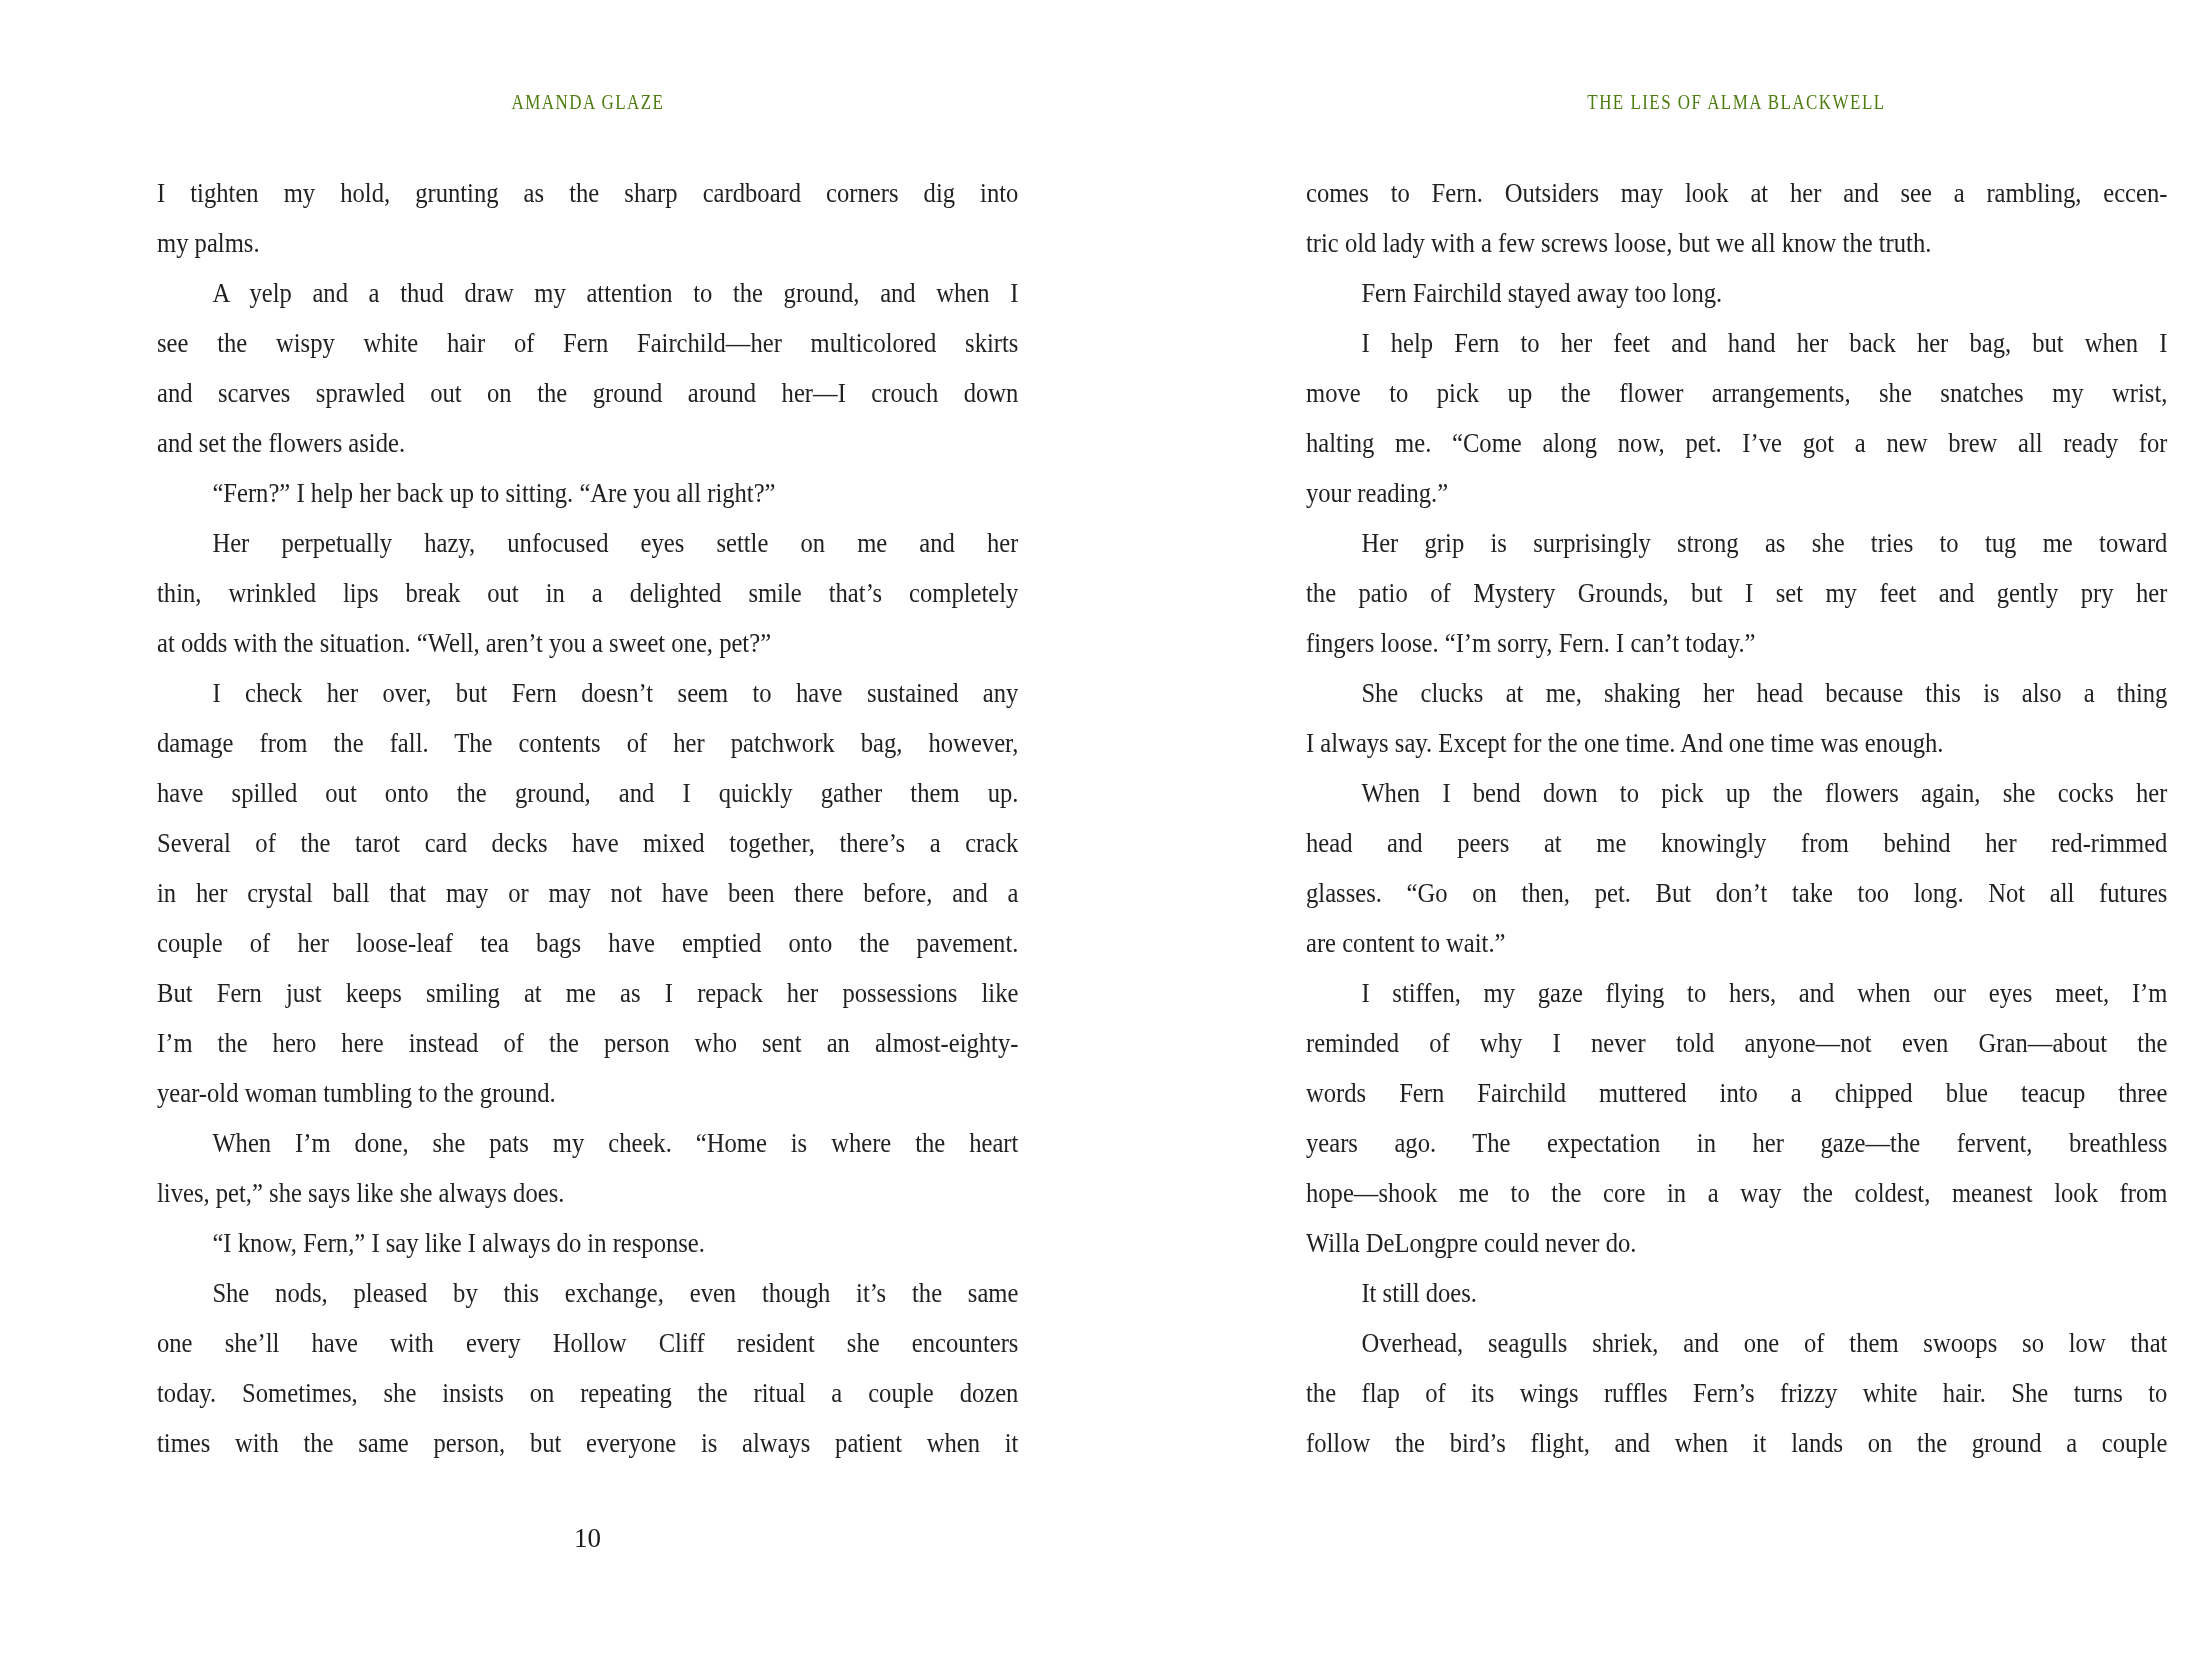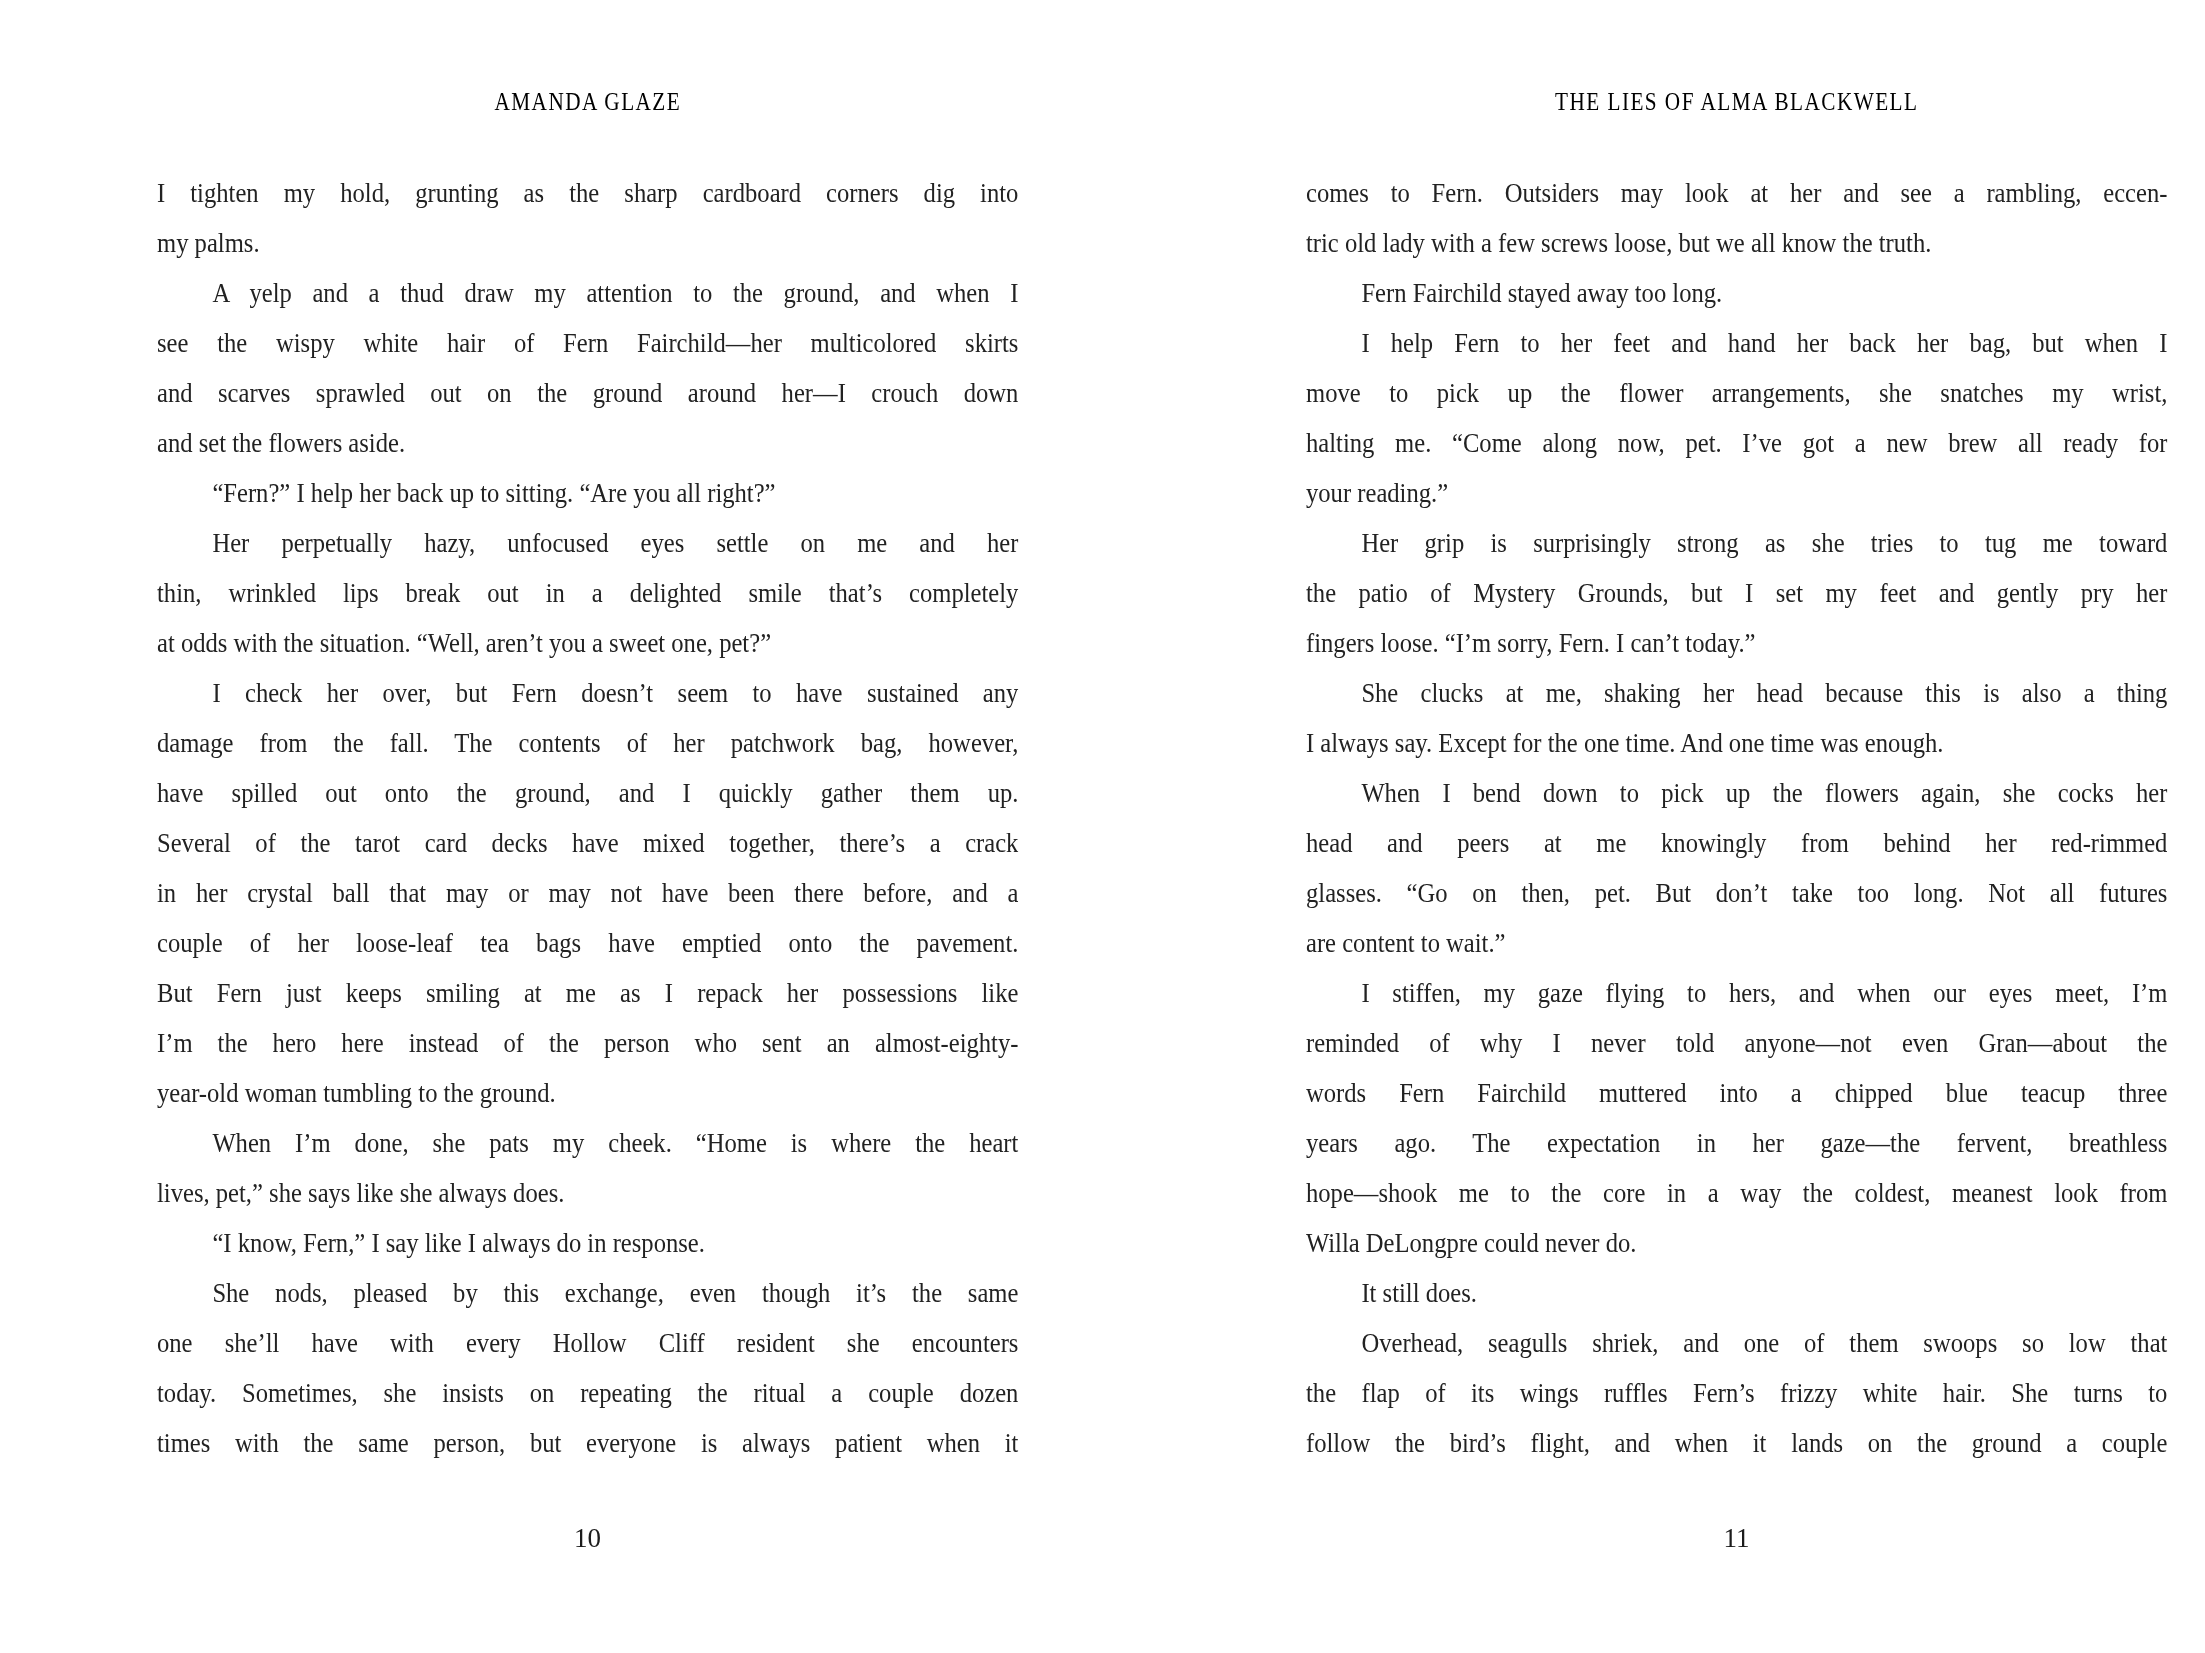--- a/index.html
+++ b/index.html
@@ -20,24 +20,24 @@
     position: absolute;
     top: 85px;
     width: 861px;
     height: 1527px;
   }
   .page-left  { left: 157px; }
   .page-right { left: 1306px; }
 
   .running-head {
     text-align: center;
-    font-size: 25px;
+    font-size: 20px;
     line-height: 34px;
     letter-spacing: 1.7px;
-    color: #000000;
+    color: #4d7c0f;
     white-space: nowrap;
   }
   .running-head .squeeze {
     display: inline-block;
     transform: scaleX(0.85);
   }
 
   .page-body {
     margin-top: 49px;
     width: 980px;
@@ -133,17 +133,16 @@
         <div class="line just">reminded of why I never told anyone—not even Gran—about the</div>
         <div class="line just">words Fern Fairchild muttered into a chipped blue teacup three</div>
         <div class="line just">years ago. The expectation in her gaze—the fervent, breathless</div>
         <div class="line just">hope—shook me to the core in a way the coldest, meanest look from</div>
         <div class="line">Willa DeLongpre could never do.</div>
         <div class="line ind">It still does.</div>
         <div class="line just ind">Overhead, seagulls shriek, and one of them swoops so low that</div>
         <div class="line just">the flap of its wings ruffles Fern’s frizzy white hair. She turns to</div>
         <div class="line just">follow the bird’s flight, and when it lands on the ground a couple</div>
       </div>
-    <div class="page-number">11</div>
   </div>
 
 </div>
 
 
 </body></html>

